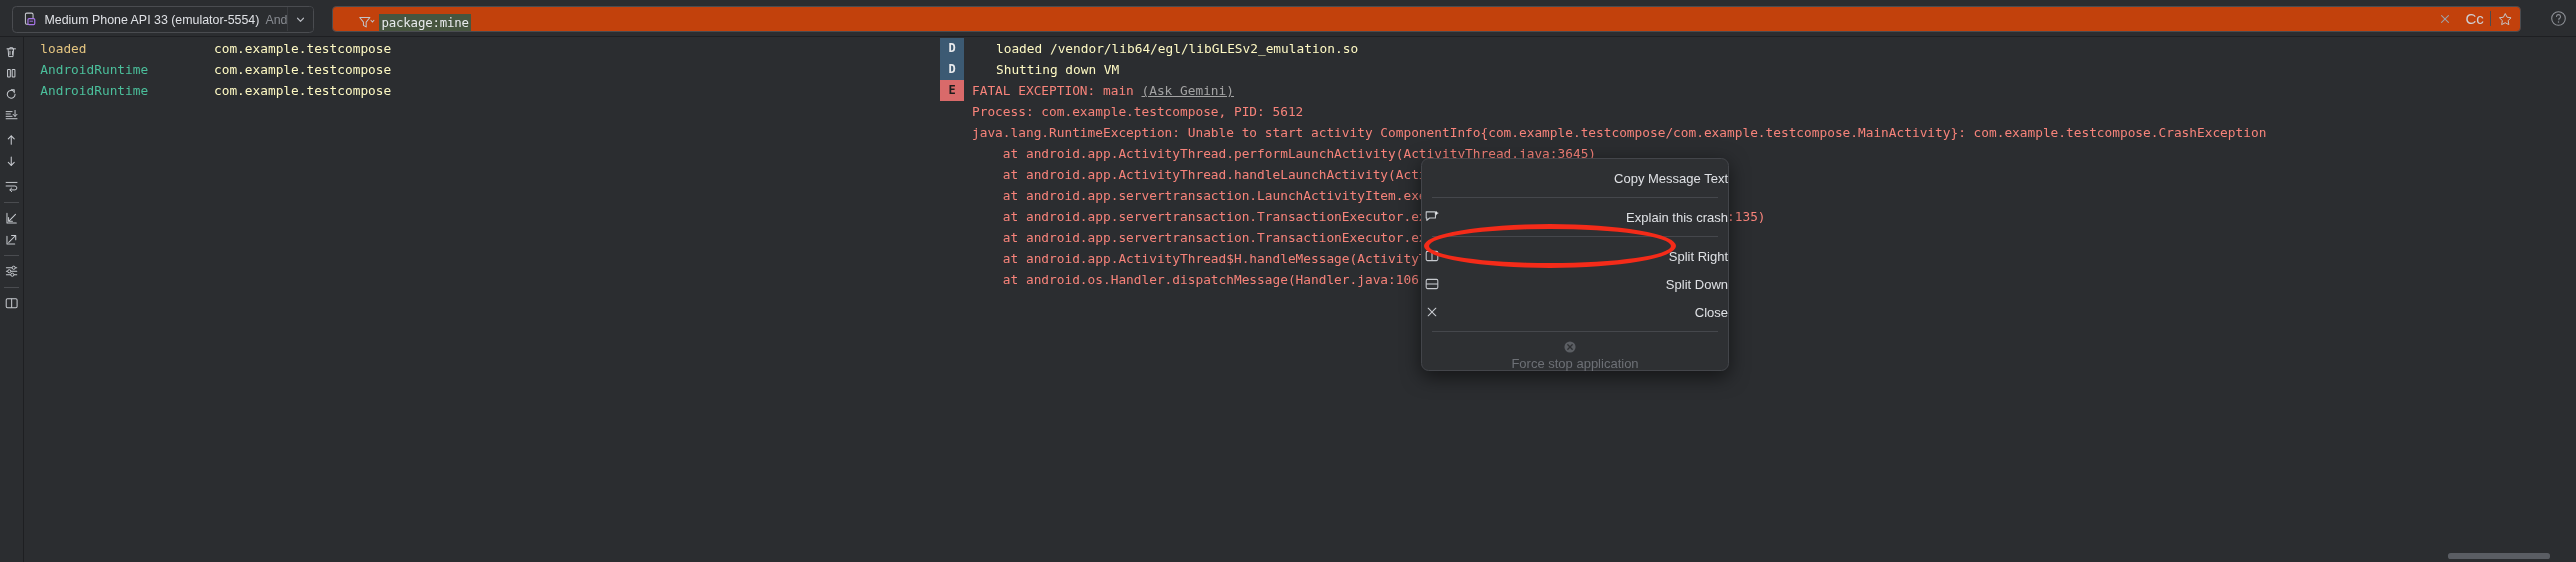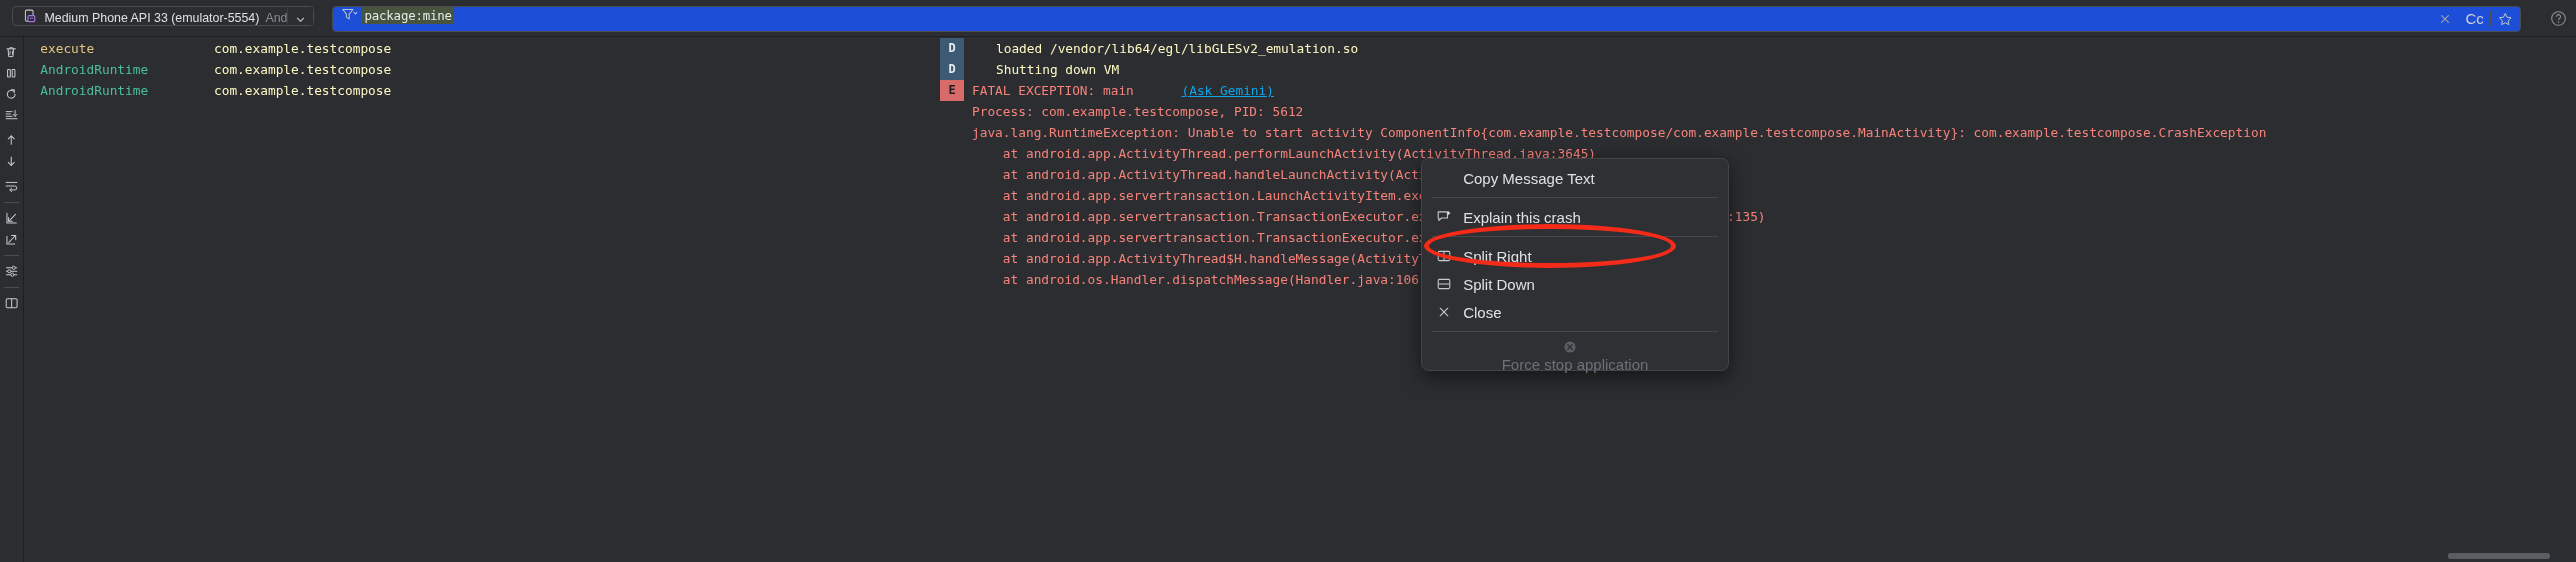--- a/index.html
+++ b/index.html
@@ -18,24 +18,24 @@
   }
 
   
   #toolbar {
     position: absolute; left: 0; top: 0; width: 2576px; height: 37px;
     background: #2b2d30;
     border-bottom: 0.9px solid #1e1f22;
   }
 
   #device-selector {
-    position: absolute; left: 12px; top: 6px; width: 302px; height: 20px;
+    position: absolute; left: 12px; top: 6px; width: 302px; height: 27px;
     border: 0.9px solid #4a4c50; border-radius: 4.3px;
     background: #2b2d30;
-    display: flex; align-items: flex-end;
+    display: flex; align-items: center;
     cursor: pointer;
     overflow: hidden;
   }
   #device-selector .dev-icon {
     width: 17px; height: 17px; margin-left: 8.5px; flex: 0 0 auto;
     position: relative;
   }
   #device-selector .dev-icon svg { display: block; }
   .dev-name {
     color: #dfe1e5; font-size: 12.4px; margin-left: 6px; white-space: nowrap;
@@ -48,22 +48,22 @@
     position: absolute; right: 0; top: 0; width: 25.6px; height: 24px;
     display: flex; align-items: center; justify-content: center;
     background: #2b2d30;
     border-left: 0.9px solid #3a3c40;
   }
 
   
   #filter-field {
     position: absolute; left: 332px; top: 6px; right: 55px; height: 25.6px;
     border: 0.9px solid #4a4c50; border-radius: 4.3px;
-    background: #1d4ed8;
-    display: flex; align-items: flex-start;
+    background: #c2410c;
+    display: flex; align-items: flex-end; padding-left: 17px;
   }
   #filter-icon { margin-left: 7.7px; width: 17px; height: 15.3px; flex: 0 0 auto; }
   #filter-query {
     margin-left: 4.3px;
     font-family: "DejaVu Sans Mono", monospace;
     font-size: 12.4px;
     color: #e8eaed;
     background: #47553f;
     padding: 0.9px 2.6px;
     white-space: nowrap;
@@ -130,37 +130,37 @@
   .lvl-D { background: #3c5a73; }
   .lvl-E { background: #d96a6a; color: #1d1d1d; }
   .col-msg {
     position: absolute; left: 947px; white-space: pre;
   }
   .c-debug  { color: #fef9c3; margin-left: 24px; }
   .c-error  { color: #f7837a; }
   .c-tagw   { color: #e4c580; }
   .c-tagg   { color: #4bbf9b; }
   .link {
-    color: #0ea5e9; text-decoration: underline; cursor: pointer; margin-left: 40px;
+    color: #a3a3a3; text-decoration: underline; cursor: pointer;
   }
 
   
   #ctx-menu {
     position: absolute; left: 1421px; top: 158px; width: 308px;
     background: #2e3033;
     border: 0.9px solid #43454a;
     border-radius: 7.7px;
     padding: 5.1px 0;
     box-shadow: 0 5.1px 19px rgba(0,0,0,0.55);
     z-index: 40;
     font-family: "Liberation Sans", sans-serif;
   }
   .ctx-item {
     height: 28px; display: flex; align-items: center;
-    padding: 0 12px; cursor: pointer; color: #dfe1e5; font-size: 15px;
+    padding: 0 0; cursor: pointer; color: #dfe1e5; font-size: 13px; justify-content: space-between;
   }
   .ctx-item.disabled { color: #6d7076; cursor: default; flex-direction: column; }
   .ctx-ico {
     width: 19px; height: 19px; margin-right: 10.2px; flex: 0 0 auto;
     display: flex; align-items: center; justify-content: center;
   }
   .ctx-ico.blank { }
   .ctx-label { white-space: nowrap; }
   .ctx-sep { height: 0.9px; background: #45474c; margin: 5.1px 10.2px; }
 
@@ -325,21 +325,21 @@
     <svg width="15.3" height="14.5" viewBox="0 0 18 17">
       <rect x="2.6" y="3.2" width="12.8" height="10.6" rx="1.5" fill="none" stroke="#c8cbd0" stroke-width="1.2"></rect>
       <line x1="9" y1="3.2" x2="9" y2="13.8" stroke="#c8cbd0" stroke-width="1.2"></line>
     </svg>
   </div>
 </div>
 
 <div id="log-area">
   <div id="log-rows">
       <div class="log-row">
-        <span class="col-tag c-tagw">execute</span>
+        <span class="col-tag c-tagw">loaded</span>
         <span class="col-pkg">com.example.testcompose</span>
         <span class="lvl-badge lvl-D">D</span>
         <span class="col-msg c-debug">loaded /vendor/lib64/egl/libGLESv2_emulation.so</span>
       </div>
       <div class="log-row">
         <span class="col-tag c-tagg">AndroidRuntime</span>
         <span class="col-pkg">com.example.testcompose</span>
         <span class="lvl-badge lvl-D">D</span>
         <span class="col-msg c-debug">Shutting down VM</span>
       </div>

